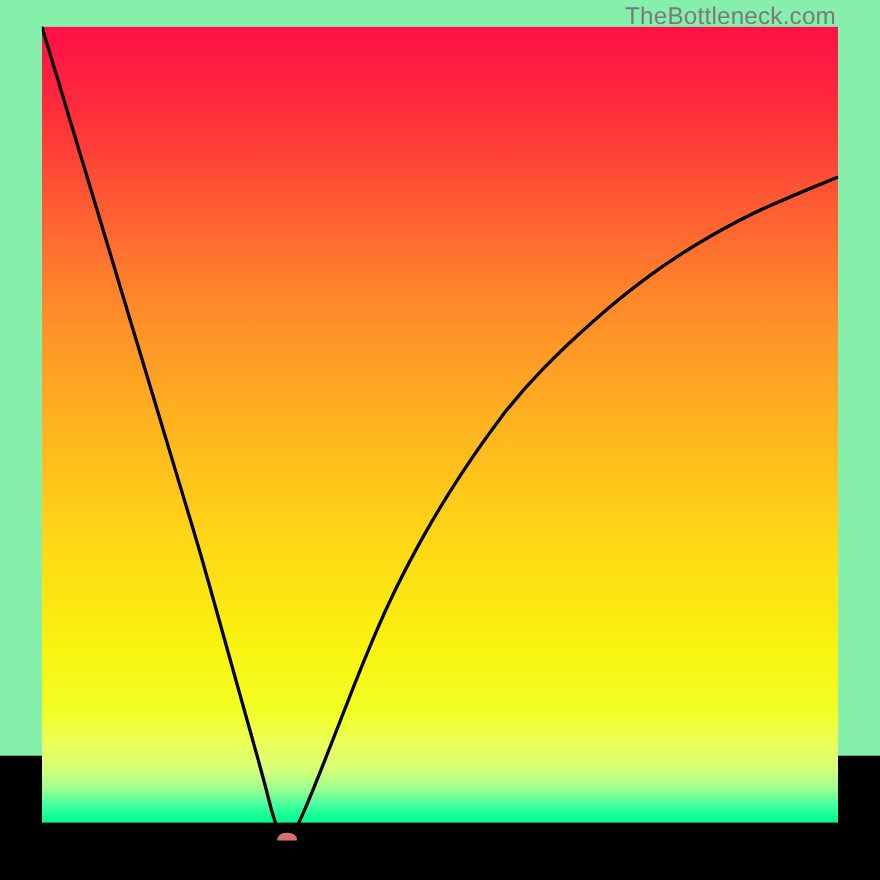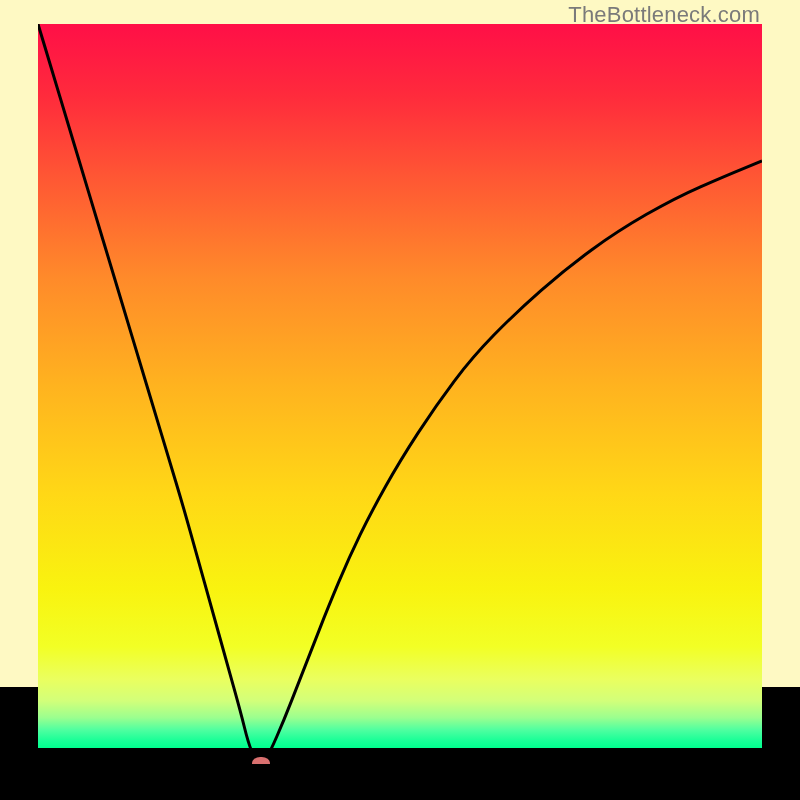--- a/index.html
+++ b/index.html
@@ -7,21 +7,21 @@
     padding: 0;
     width: 800px;
     height: 800px;
     background: #000;
     overflow: hidden;
   }
   .frame {
     position: relative;
     width: 800px;
     height: 687px;
-    background: #fef9c3;
+    background: #86efac;
   }
   .plot-area {
     position: absolute;
     left: 38px;
     top: 24px;
     width: 724px;
     height: 740px;
     overflow: hidden;
   }
   .gradient {

